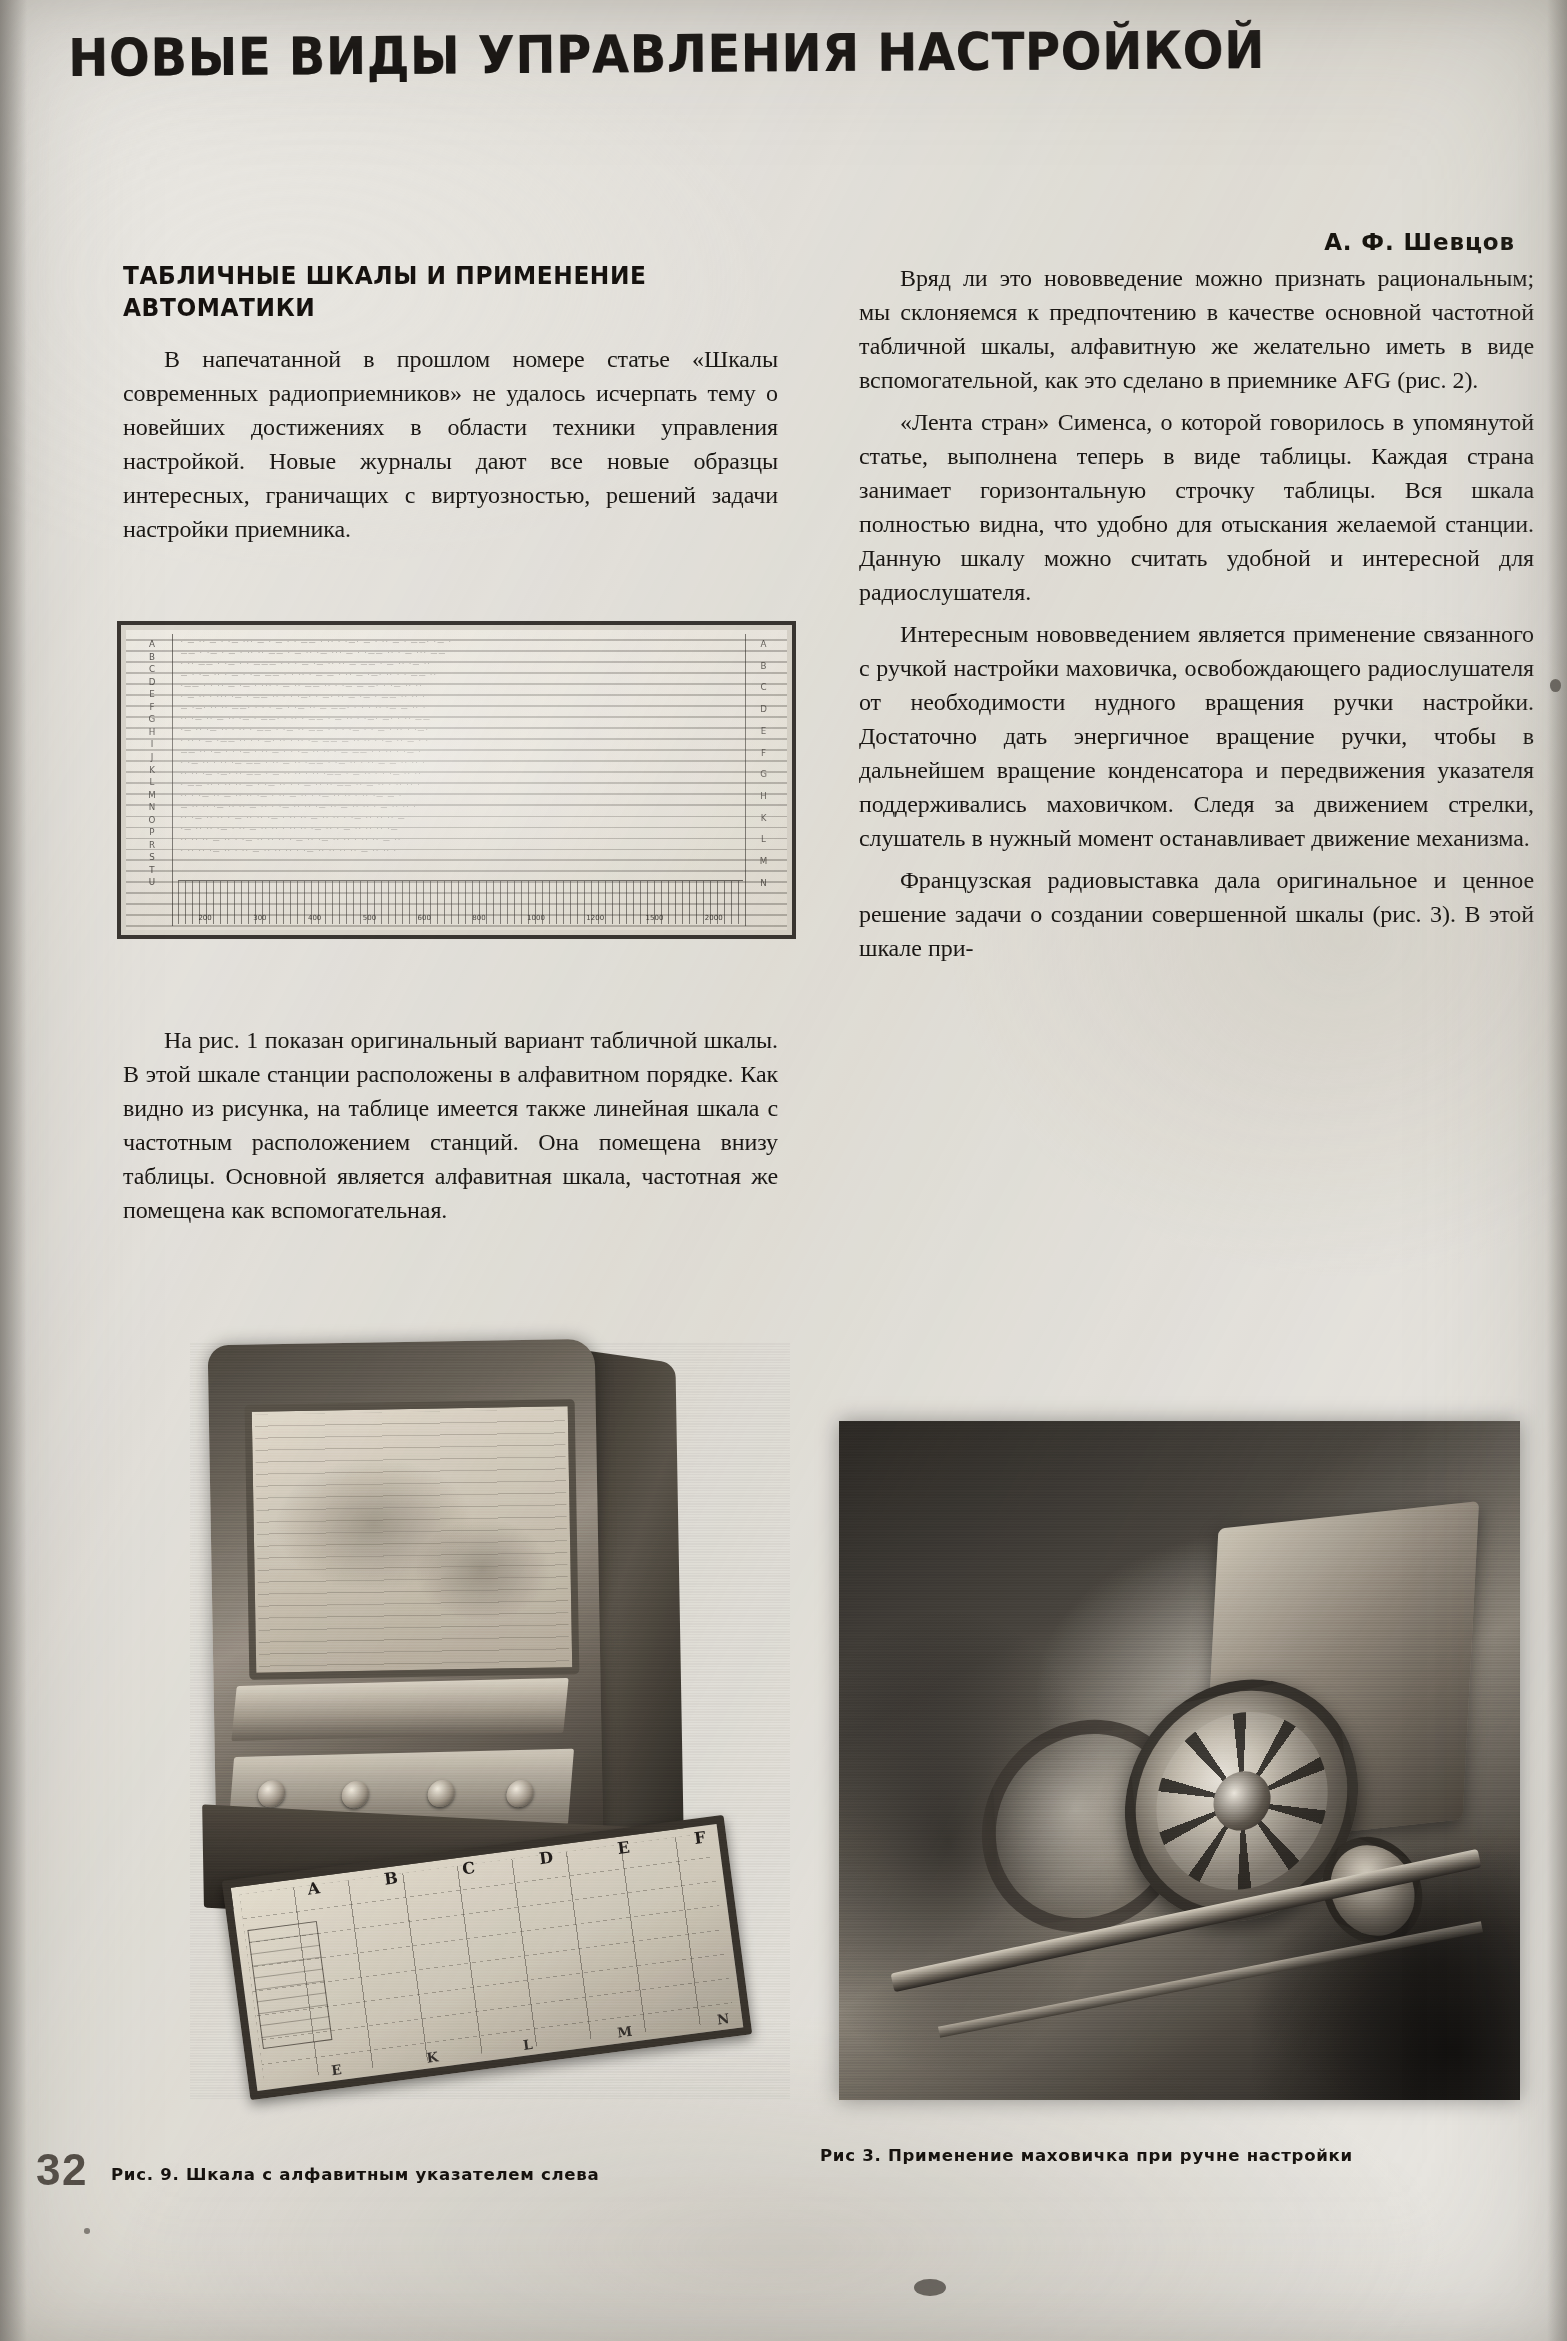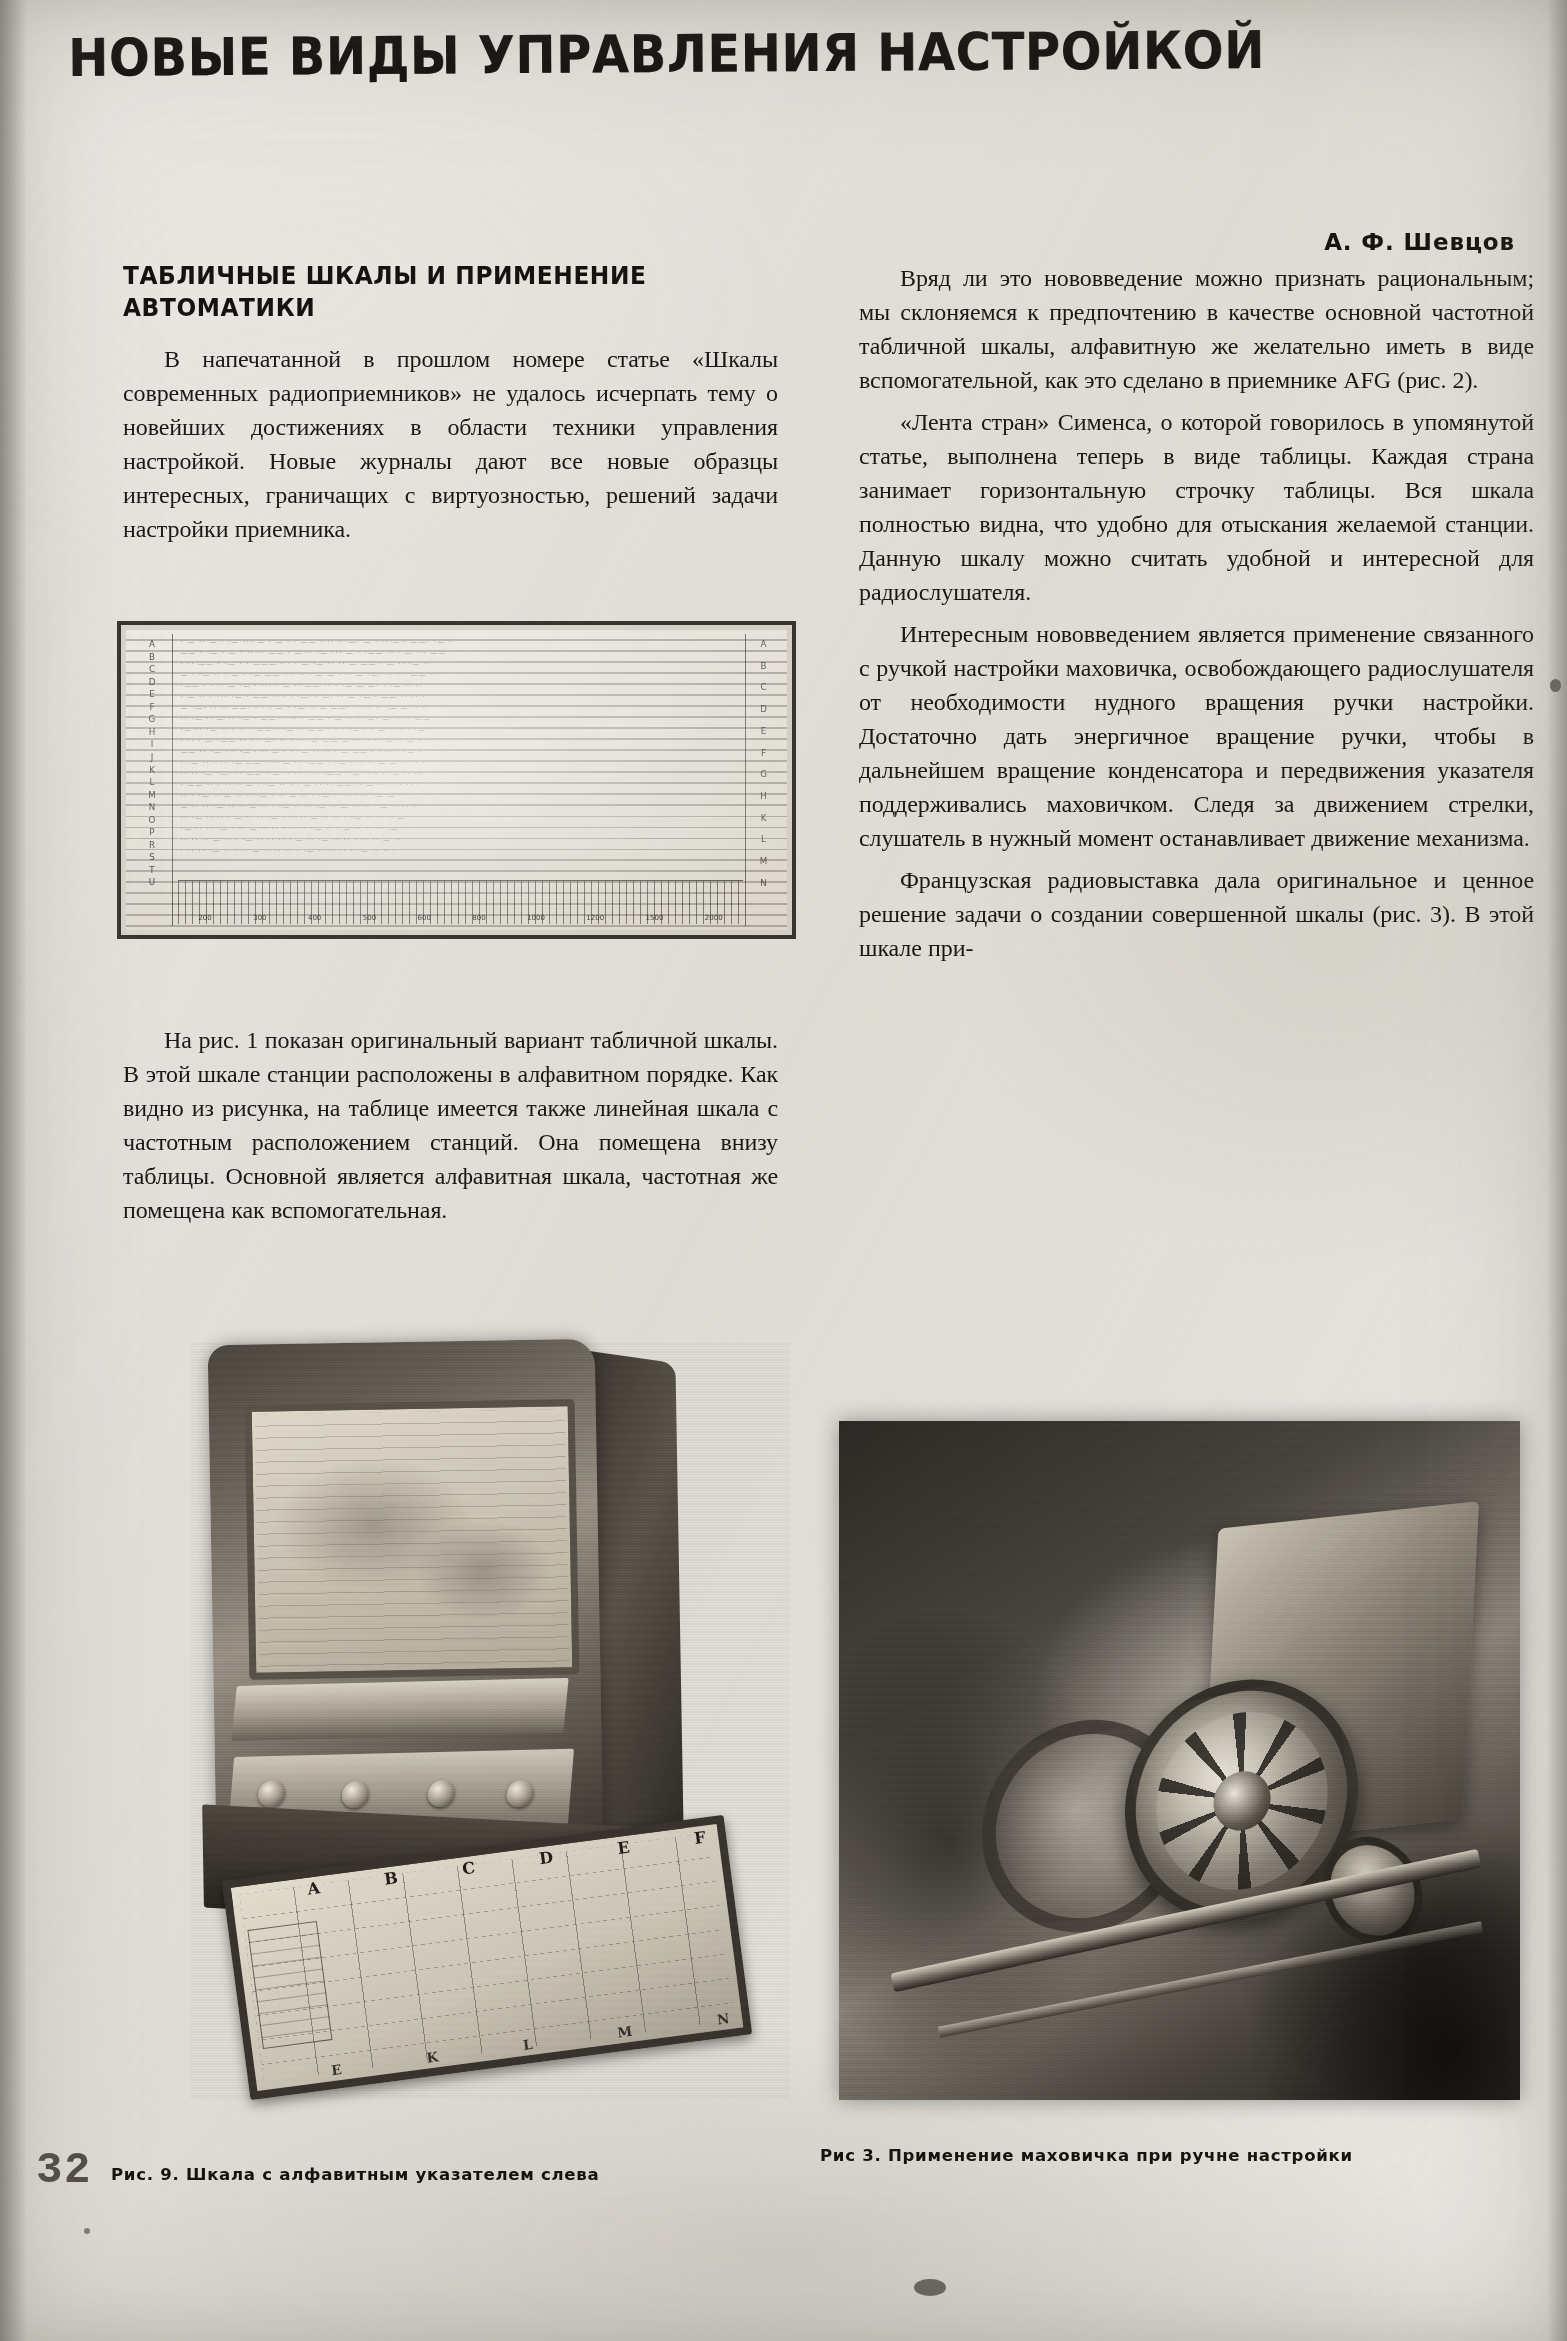--- a/index.html
+++ b/index.html
@@ -352,21 +352,21 @@
   #fig2-caption {
     position: absolute;
     left: 111px;
     top: 2164px;
     width: 655px;
   }
   .page-number {
     position: absolute;
     left: 36px;
     top: 2145px;
-    font-family: Liberation Mono, monospace;
+    font-family: Liberation Sans, sans-serif;
     font-weight: 700;
     font-size: 44px;
     color: #56504a;
     letter-spacing: 1.6px;
   }
 
   
   .fig3 {
     position: absolute;
     left: 839px;

